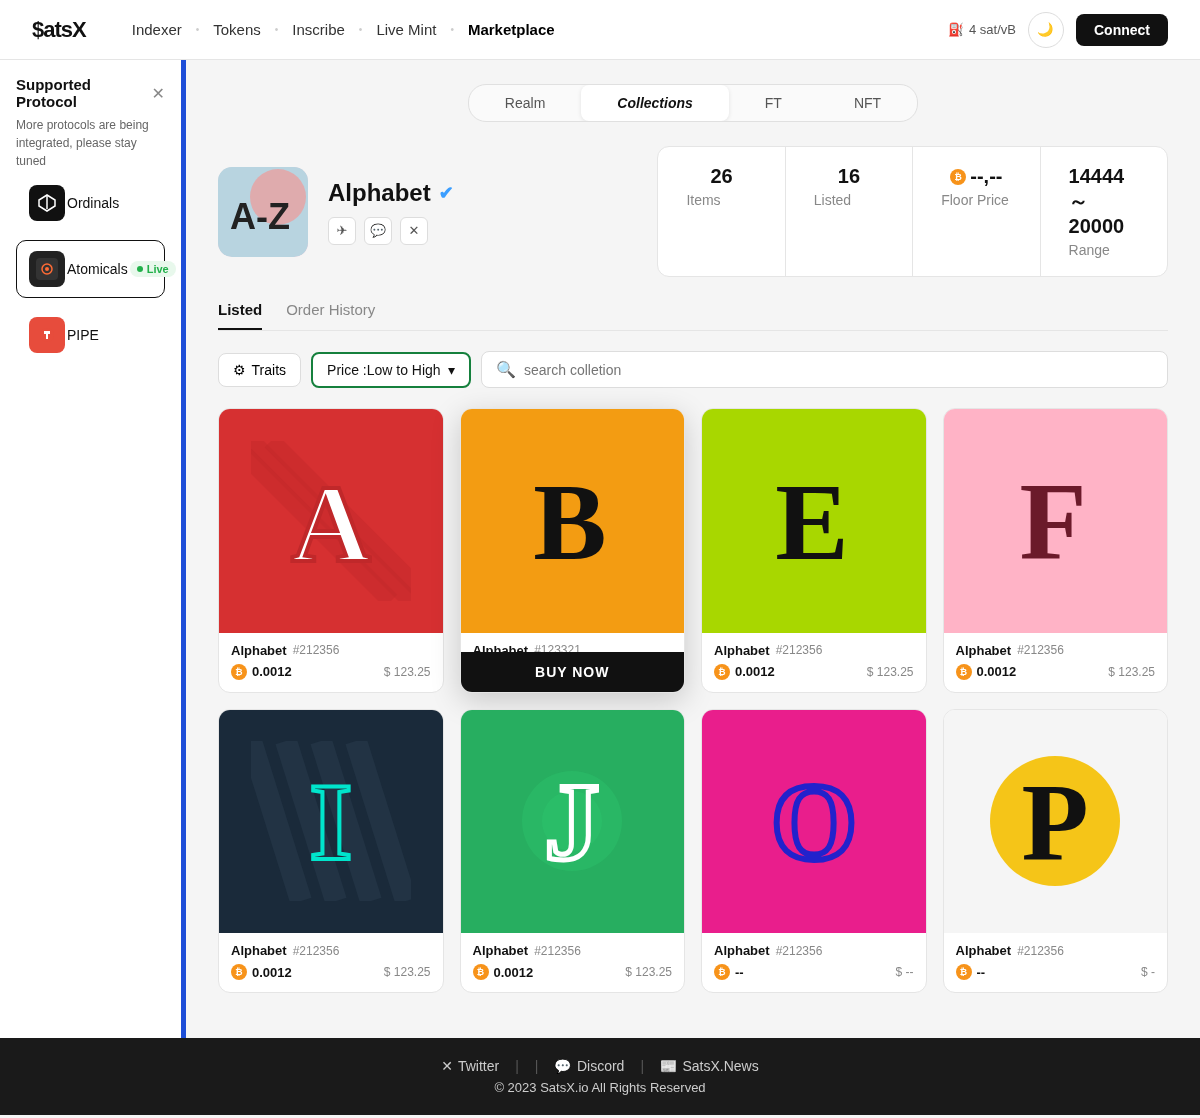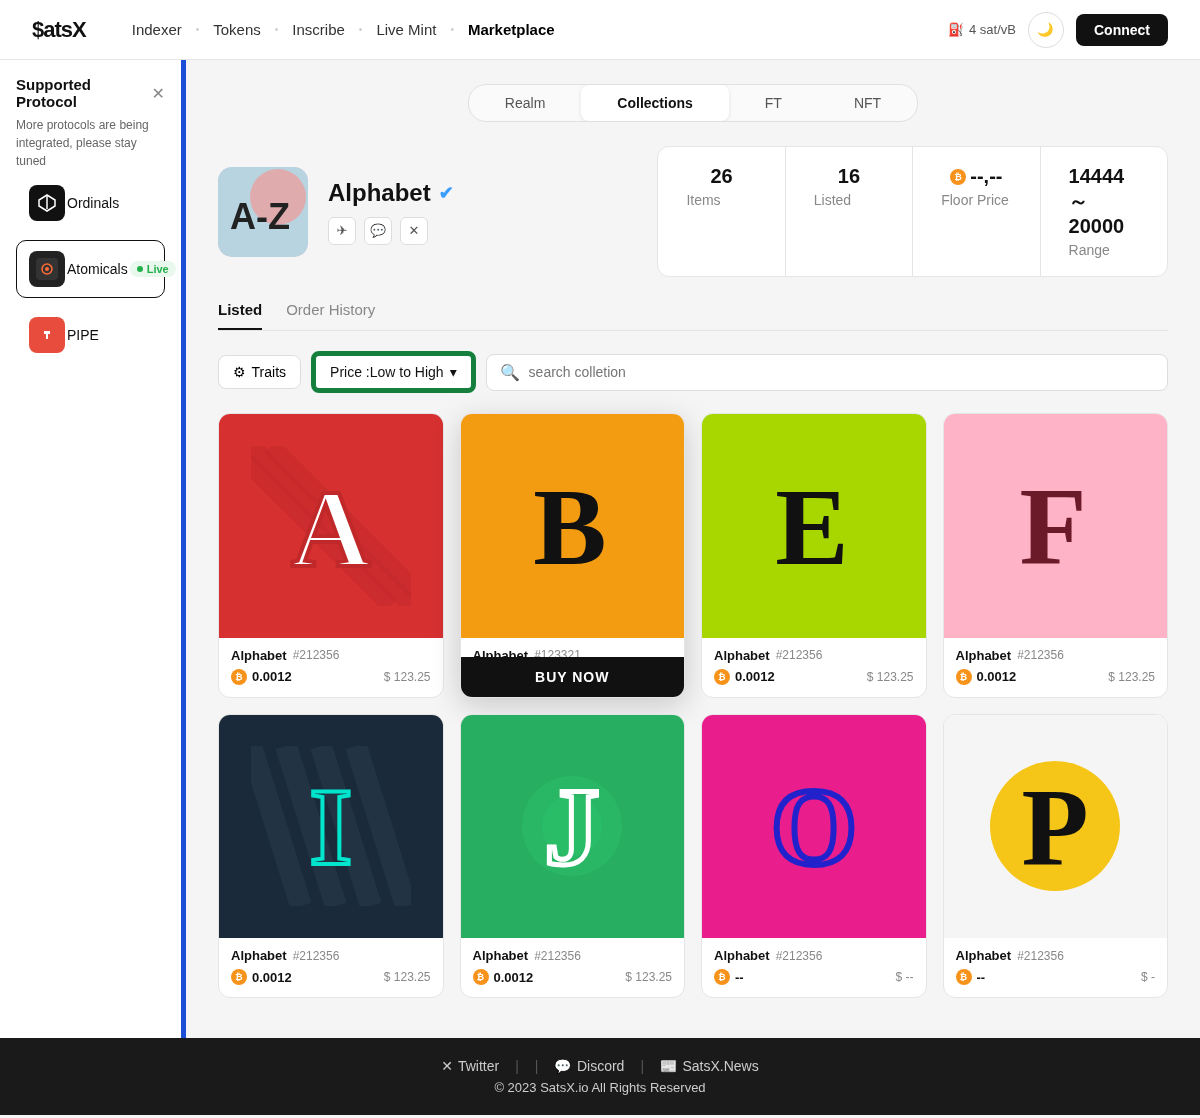--- a/index.html
+++ b/index.html
@@ -35,21 +35,21 @@
     .protocol-name { font-size: 14px; font-weight: 500; flex: 1; }
     .live-badge { background: #e8f8ec; color: #22b04a; font-size: 11px; font-weight: 600; padding: 2px 7px; border-radius: 20px; display: flex; align-items: center; gap: 4px; }
     .live-dot { width: 6px; height: 6px; border-radius: 50%; background: #22b04a; }
 
     
     .content { flex: 1; padding: 24px 32px; }
 
     
     .tabs { display: flex; border: 1px solid #e0e0e0; border-radius: 18px; overflow: hidden; width: fit-content; margin: 0 auto 24px; background: #fafafa; }
     .tab { padding: 10px 36px; font-size: 14px; cursor: pointer; color: #555; background: transparent; border: none; }
-    .tab.active { background: #fff; font-weight: 600; color: #111; border-radius: 8px; box-shadow: 0 1px 4px rgba(0,0,0,0.1); }
+    .tab.active { background: #fff; font-weight: 600; color: #111; border-radius: 8px; box-shadow: 0 1px 4px rgba(0,0,0,0.1); font-style: italic; }
 
     
     .collection-header { display: flex; align-items: center; gap: 20px; margin-bottom: 24px; }
     .collection-logo-img { width: 90px; height: 90px; border-radius: 14px; background: linear-gradient(135deg, #c8d8e0, #e0c8d8); display: flex; align-items: center; justify-content: center; font-weight: 900; font-size: 28px; color: #333; position: relative; overflow: hidden; }
     .collection-info { flex: 1; }
     .collection-name { display: flex; align-items: center; gap: 8px; font-size: 24px; font-weight: 800; margin-bottom: 10px; }
     .verified-icon { color: #3b9eff; font-size: 18px; }
     .social-links { display: flex; gap: 8px; }
     .social-btn { width: 28px; height: 28px; border-radius: 6px; border: 1px solid #ddd; display: flex; align-items: center; justify-content: center; cursor: pointer; font-size: 13px; color: #555; background: #fff; }
     .collection-stats { display: flex; gap: 0; border: 1px solid #e5e5e5; border-radius: 12px; overflow: hidden; background: #fff; }
@@ -60,21 +60,21 @@
     .btc-icon { width: 16px; height: 16px; background: #f7931a; border-radius: 50%; display: inline-flex; align-items: center; justify-content: center; font-size: 9px; color: #fff; font-weight: 900; }
 
     
     .section-tabs { display: flex; gap: 24px; margin-bottom: 20px; border-bottom: 1px solid #e5e5e5; }
     .section-tab { font-size: 15px; font-weight: 500; padding-bottom: 10px; cursor: pointer; color: #888; border-bottom: 2px solid transparent; }
     .section-tab.active { color: #111; font-weight: 700; border-bottom: 2px solid #111; }
 
     
     .filter-bar { display: flex; gap: 10px; margin-bottom: 20px; align-items: center; }
     .traits-btn { display: flex; align-items: center; gap: 6px; padding: 8px 14px; border: 1px solid #ddd; border-radius: 8px; background: #fff; font-size: 14px; cursor: pointer; }
-    .sort-select { display: flex; align-items: center; gap: 6px; padding: 8px 14px; border: 5px solid #15803d; border-radius: 8px; background: #fff; font-size: 14px; cursor: pointer; min-width: 160px; }
+    .sort-select { display: flex; align-items: center; gap: 6px; padding: 8px 14px; border: 2px solid #15803d; border-radius: 8px; background: #fff; font-size: 14px; cursor: pointer; min-width: 160px; }
     .search-box { flex: 1; display: flex; align-items: center; gap: 8px; border: 1px solid #ddd; border-radius: 8px; padding: 8px 14px; background: #fff; }
     .search-box input { border: none; outline: none; flex: 1; font-size: 14px; color: #888; background: transparent; }
 
     
     .nft-grid { display: grid; grid-template-columns: repeat(4, 1fr); gap: 16px; }
     .nft-card { background: #fff; border-radius: 12px; overflow: hidden; border: 1px solid #e5e5e5; cursor: pointer; position: relative; transition: box-shadow 0.2s; }
     .nft-card.hovered { box-shadow: 0 8px 30px rgba(0,0,0,0.18); }
     .nft-image { width: 100%; aspect-ratio: 1; display: flex; align-items: center; justify-content: center; font-size: 80px; font-weight: 900; position: relative; overflow: hidden; }
     .nft-info { padding: 10px 12px 12px; }
     .nft-name { font-size: 13px; font-weight: 700; margin-bottom: 6px; display: flex; align-items: center; gap: 6px; }

